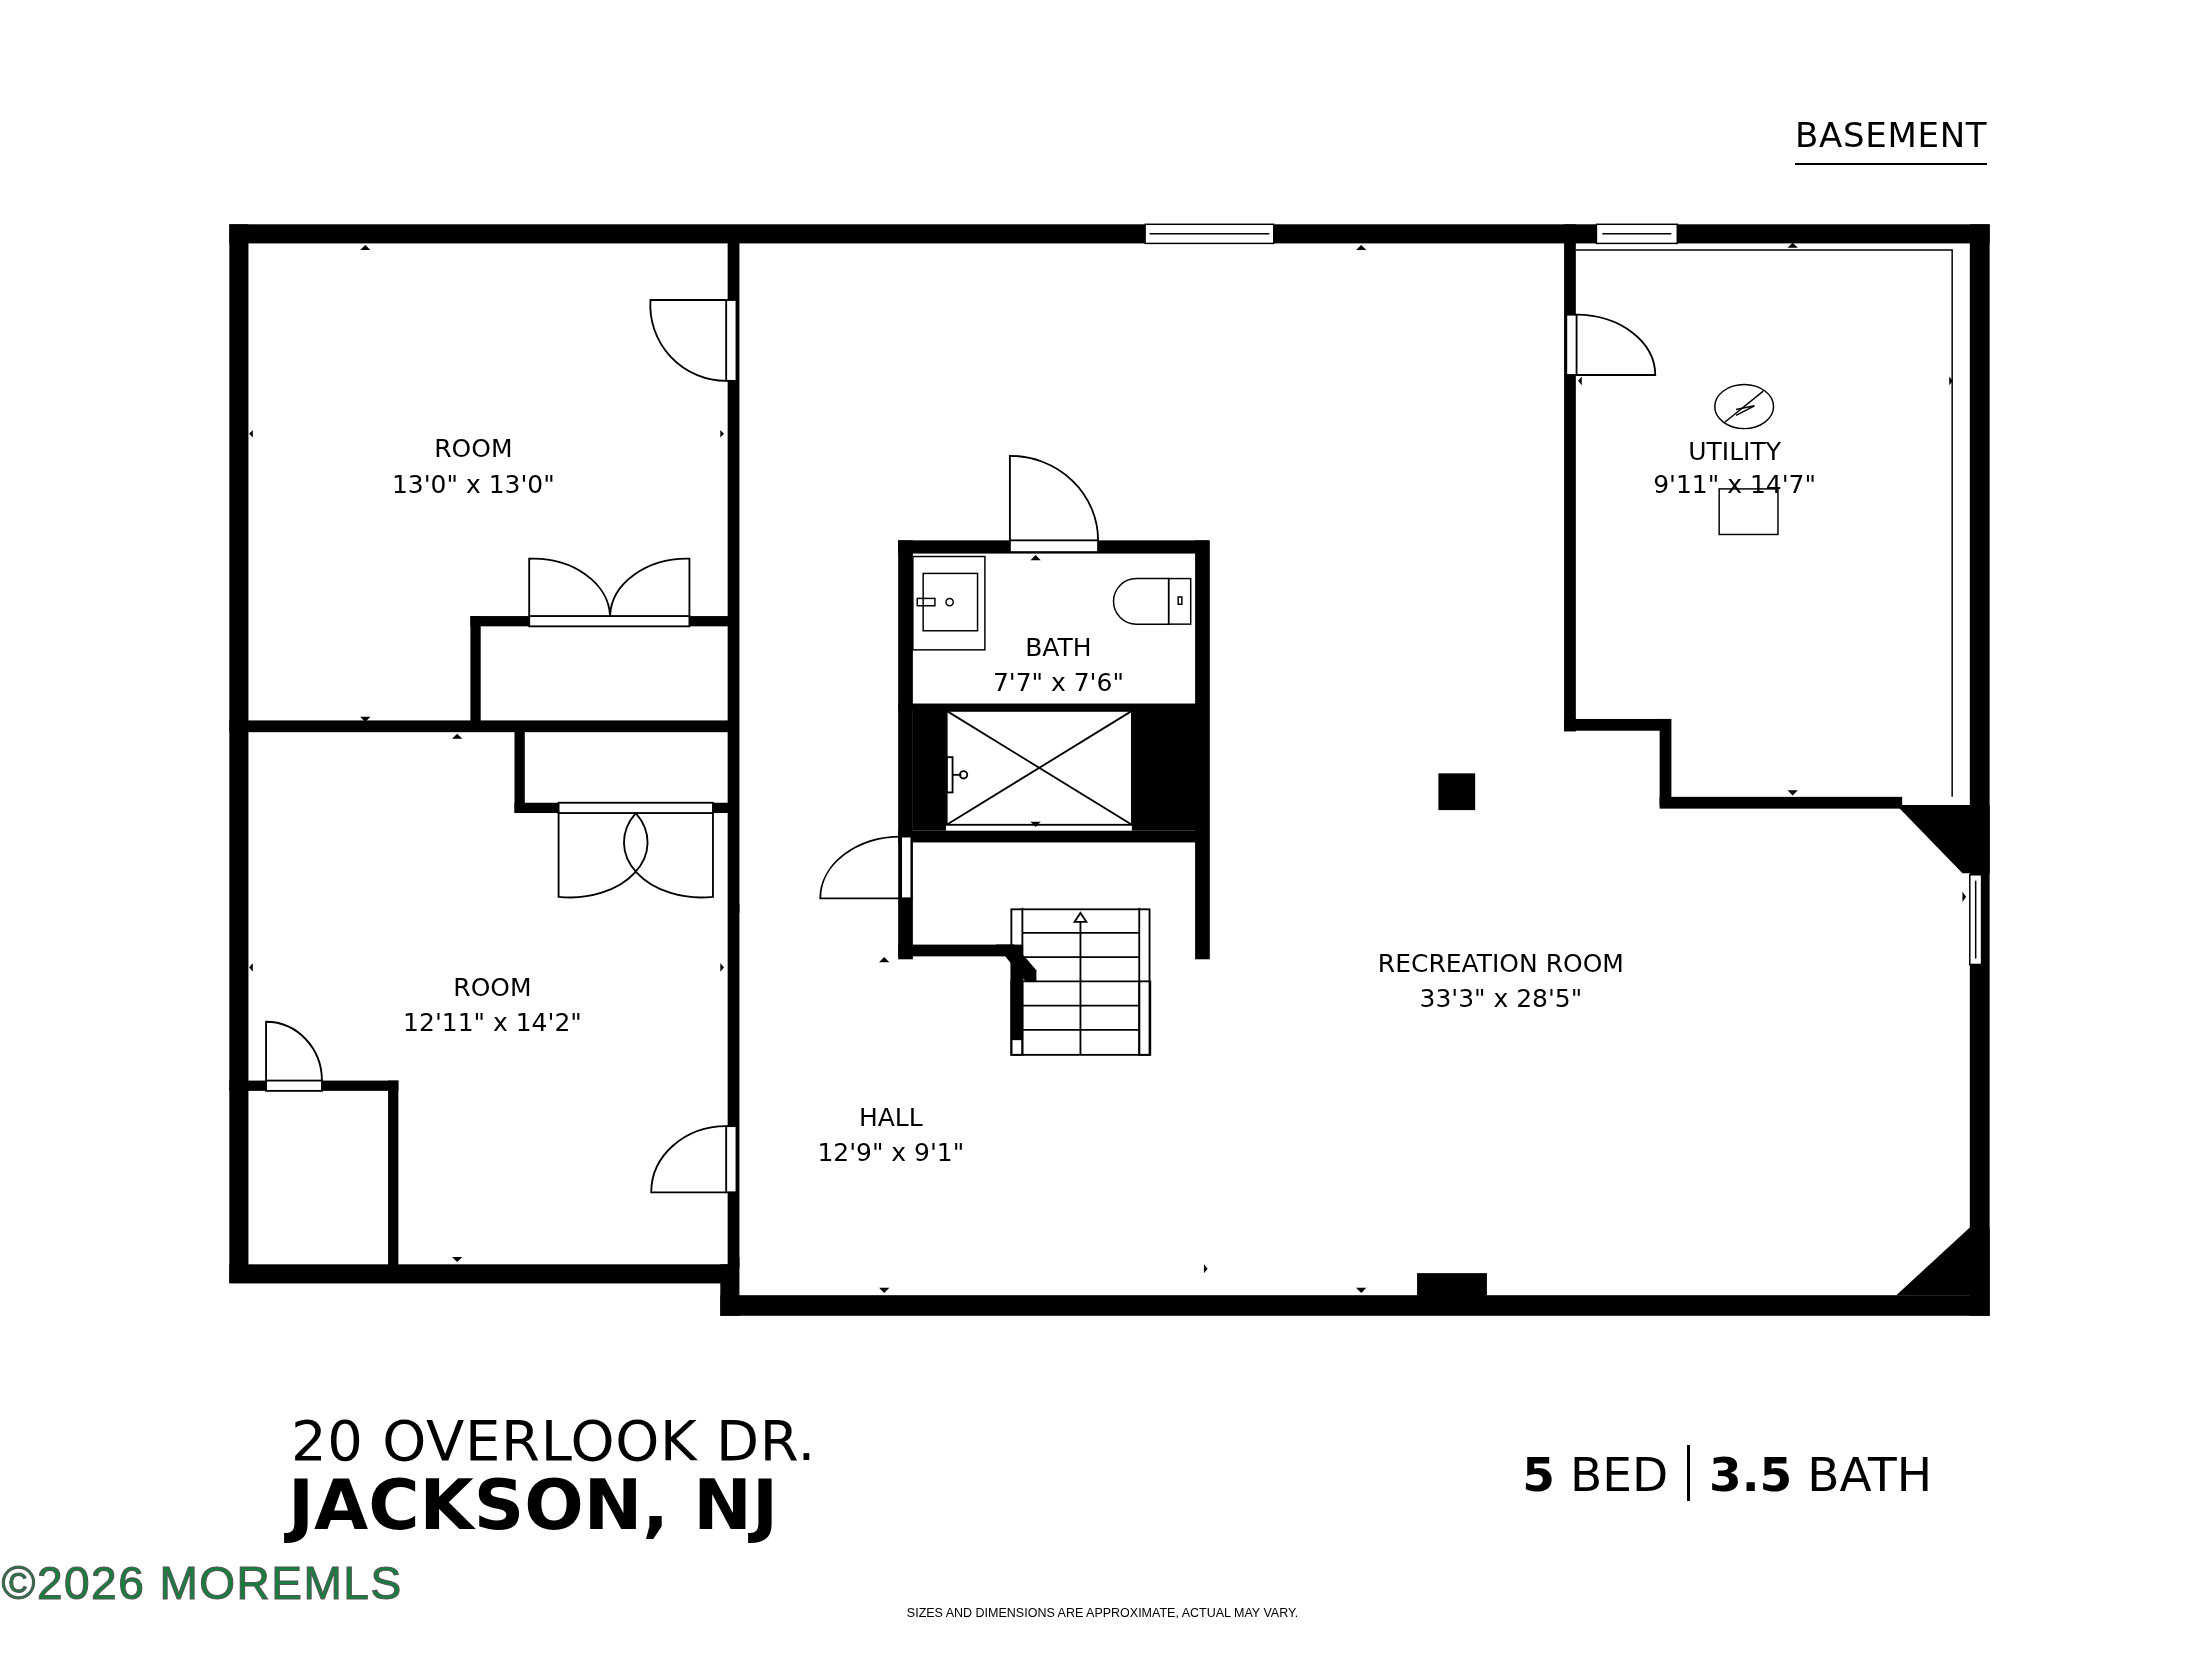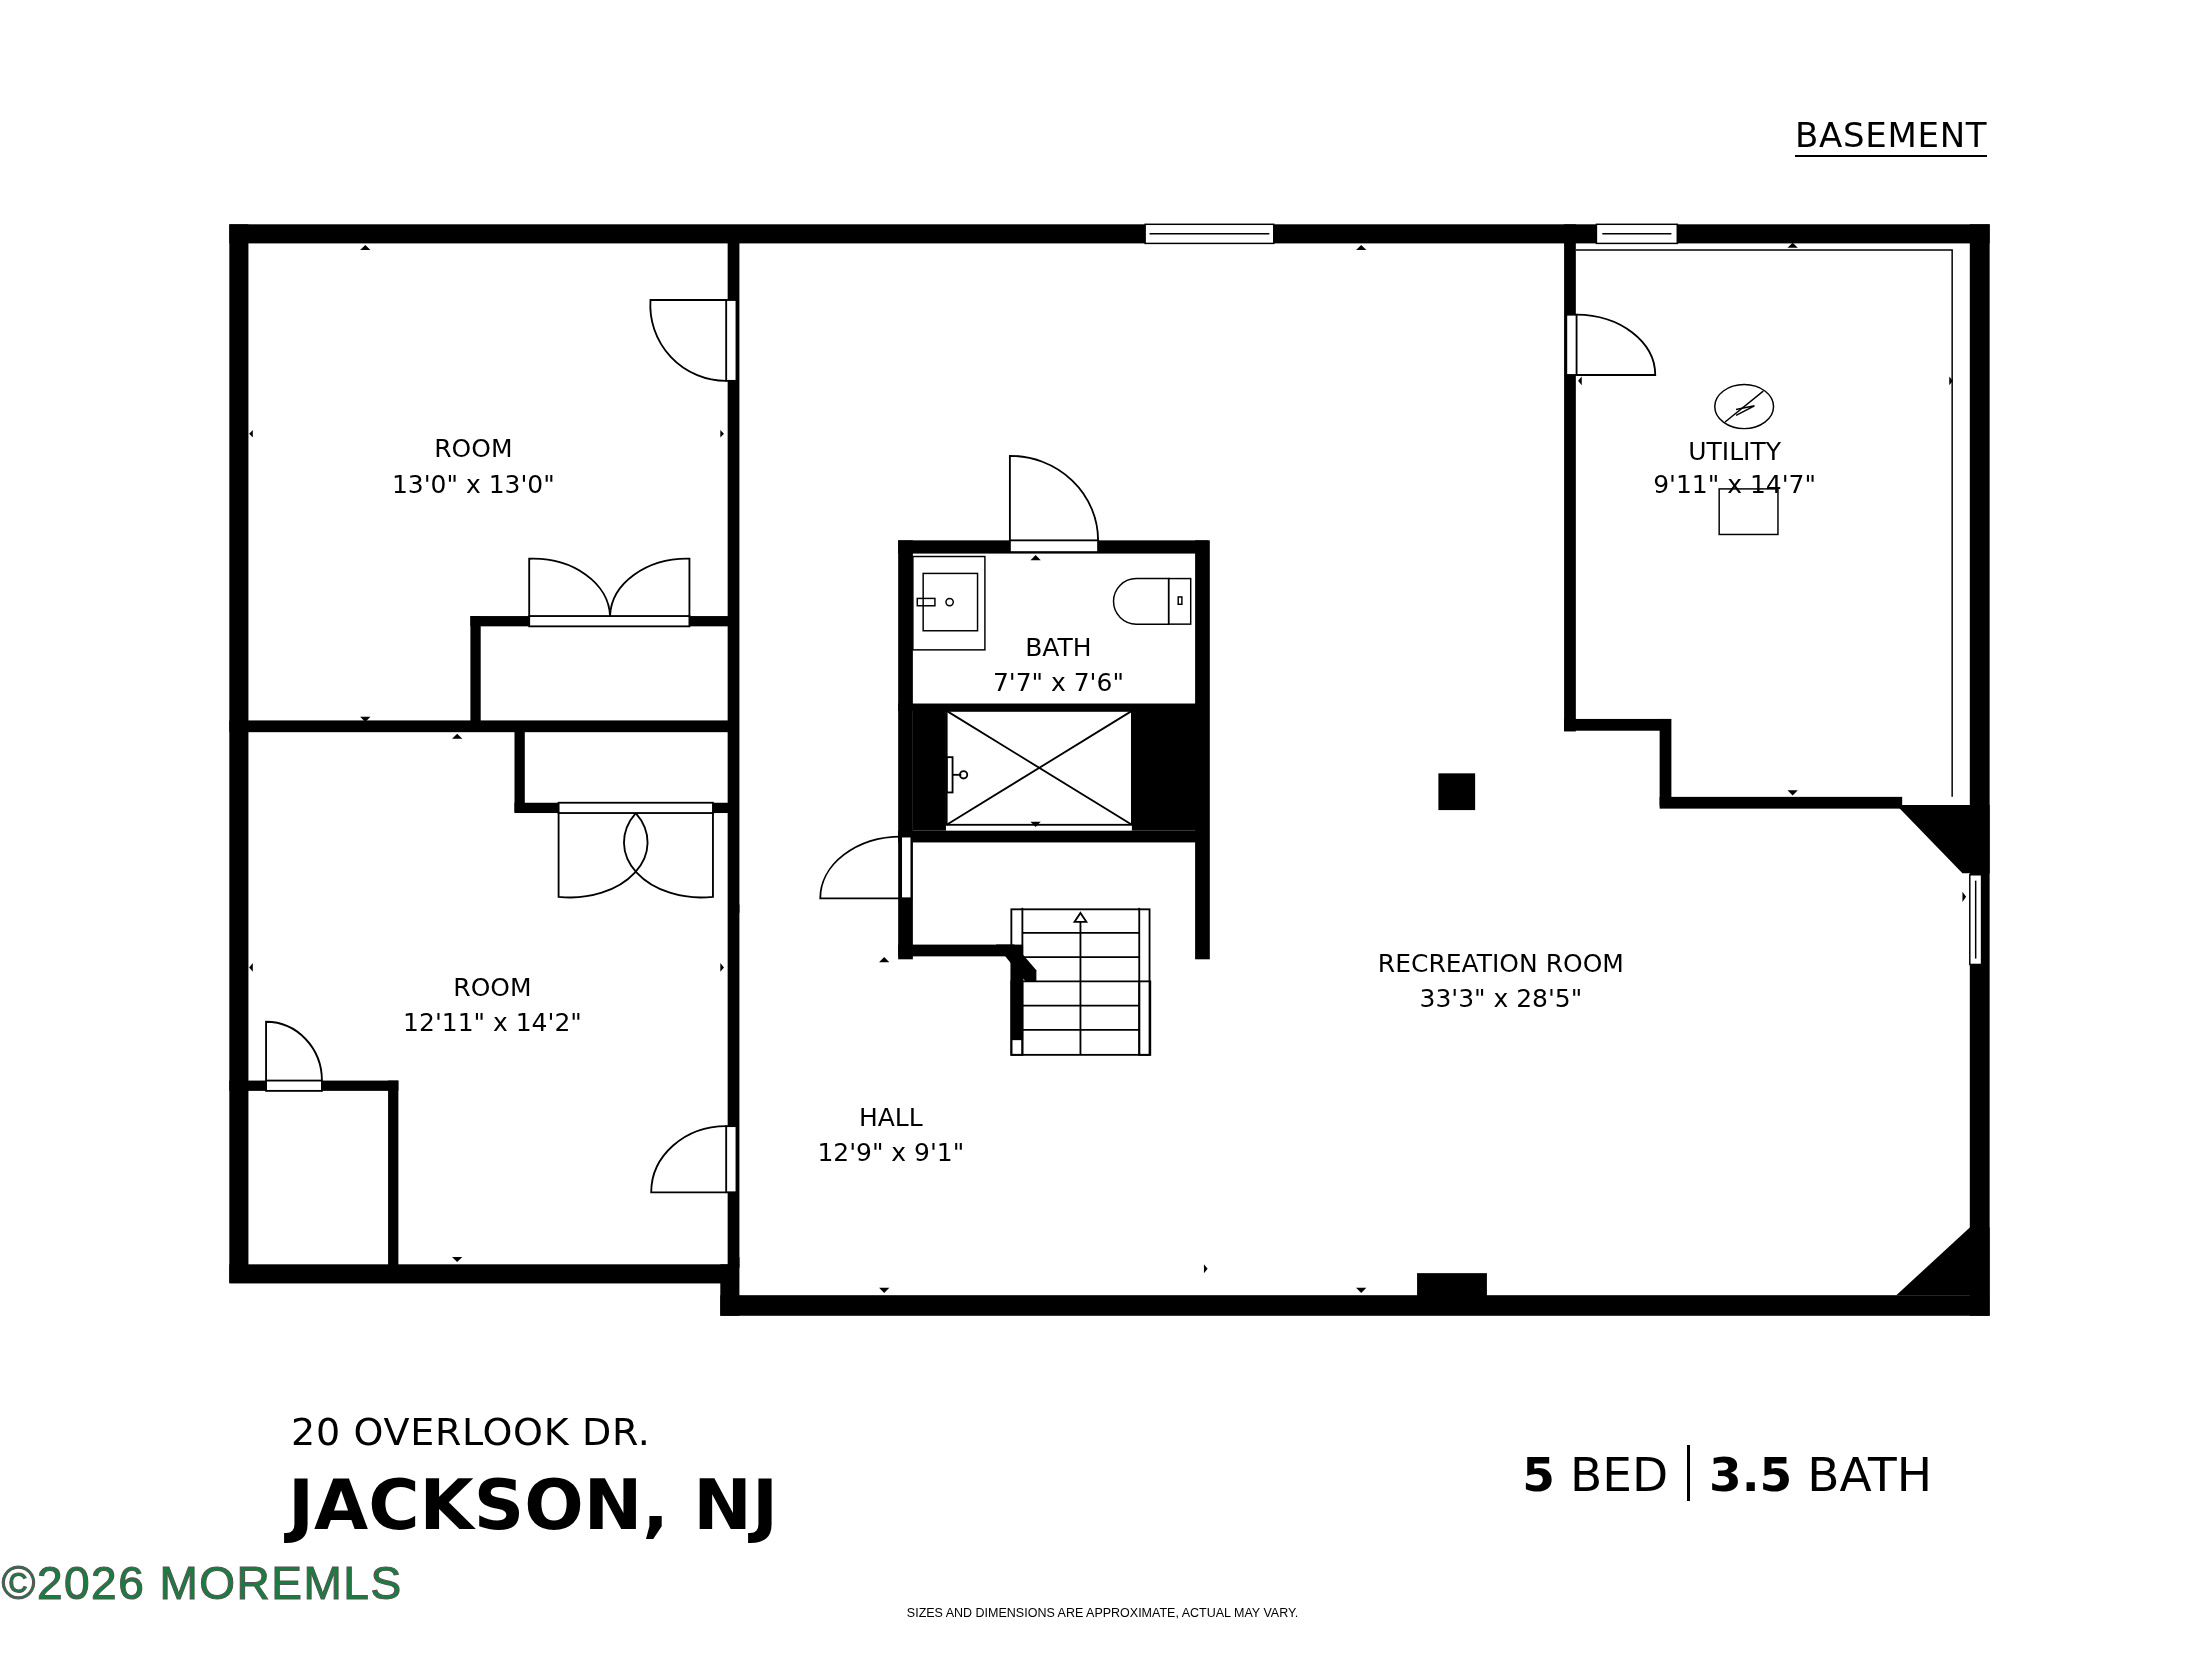--- a/index.html
+++ b/index.html
@@ -1,20 +1,20 @@
 <!DOCTYPE html>
 <html style="font-size:11.8px"><head>
 <meta charset="utf-8">
 <style>
   html, body { margin:0; padding:0; background:#ffffff; }
   body { width:2205px; height:1654px; position:relative; overflow:hidden; font-family:"DejaVu Sans", sans-serif; color:#000; }
   #plan { position:absolute; left:0; top:0; width:2205px; height:1654px; }
-  .floor-label { position:absolute; left:1795px; top:118px; font-family:"DejaVu Sans", sans-serif; font-size:34px; letter-spacing:0.7px; border-bottom:2.9px solid #000; padding-bottom:3px; line-height:1; }
+  .floor-label { position:absolute; left:1795px; top:118px; font-family:"DejaVu Sans", sans-serif; font-size:34px; letter-spacing:0.7px; border-bottom:2.9px solid #000; padding-bottom:11px; line-height:1; }
   .room-text { font-family:"DejaVu Sans", sans-serif; font-size:34px; fill:#000; text-anchor:middle; }
-  .addr1 { position:absolute; left:291px; top:1413px; font-family:"DejaVu Sans", sans-serif; font-size:38px; letter-spacing:0.7px; line-height:1; }
+  .addr1 { position:absolute; left:291px; top:1413px; font-family:"DejaVu Sans", sans-serif; font-size:56px; letter-spacing:0.7px; line-height:1; }
   .addr2 { position:absolute; left:288px; top:1470px; font-family:"DejaVu Sans", sans-serif; font-weight:bold; font-size:70px; line-height:1; }
   .stats { position:absolute; right:273px; top:1445px; font-family:"DejaVu Sans", sans-serif; font-size:47px; line-height:1; white-space:nowrap; }
   .stats b { font-weight:bold; }
   .stats .sep { display:inline-block; width:2.9px; height:56px; background:#000; vertical-align:-10.3px; margin:0 19px; }
   .watermark { position:absolute; left:1.5px; top:1560px; font-family:"Liberation Sans", sans-serif; font-size:46px; color:#15803d; -webkit-text-stroke:1.1px #555; letter-spacing:1.5px; line-height:1; }
   .disclaimer { position:absolute; left:0; width:2205px; top:1607px; text-align:center; font-family:"Liberation Sans", sans-serif; font-size:12.5px; line-height:1; }
 </style>
 </head>
 <body>
 

